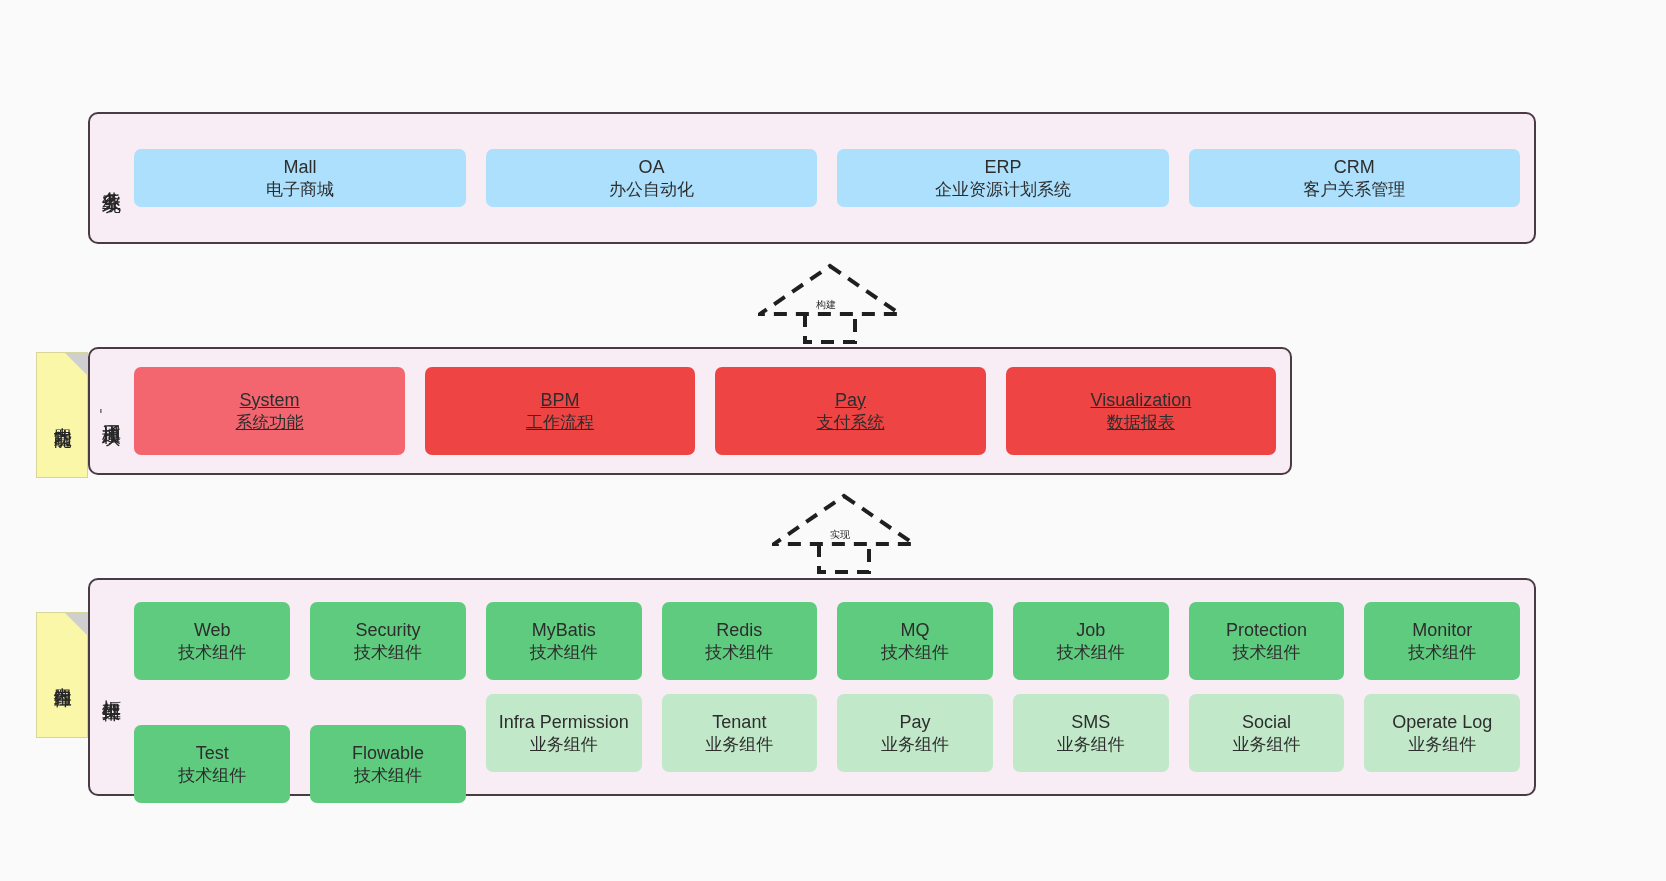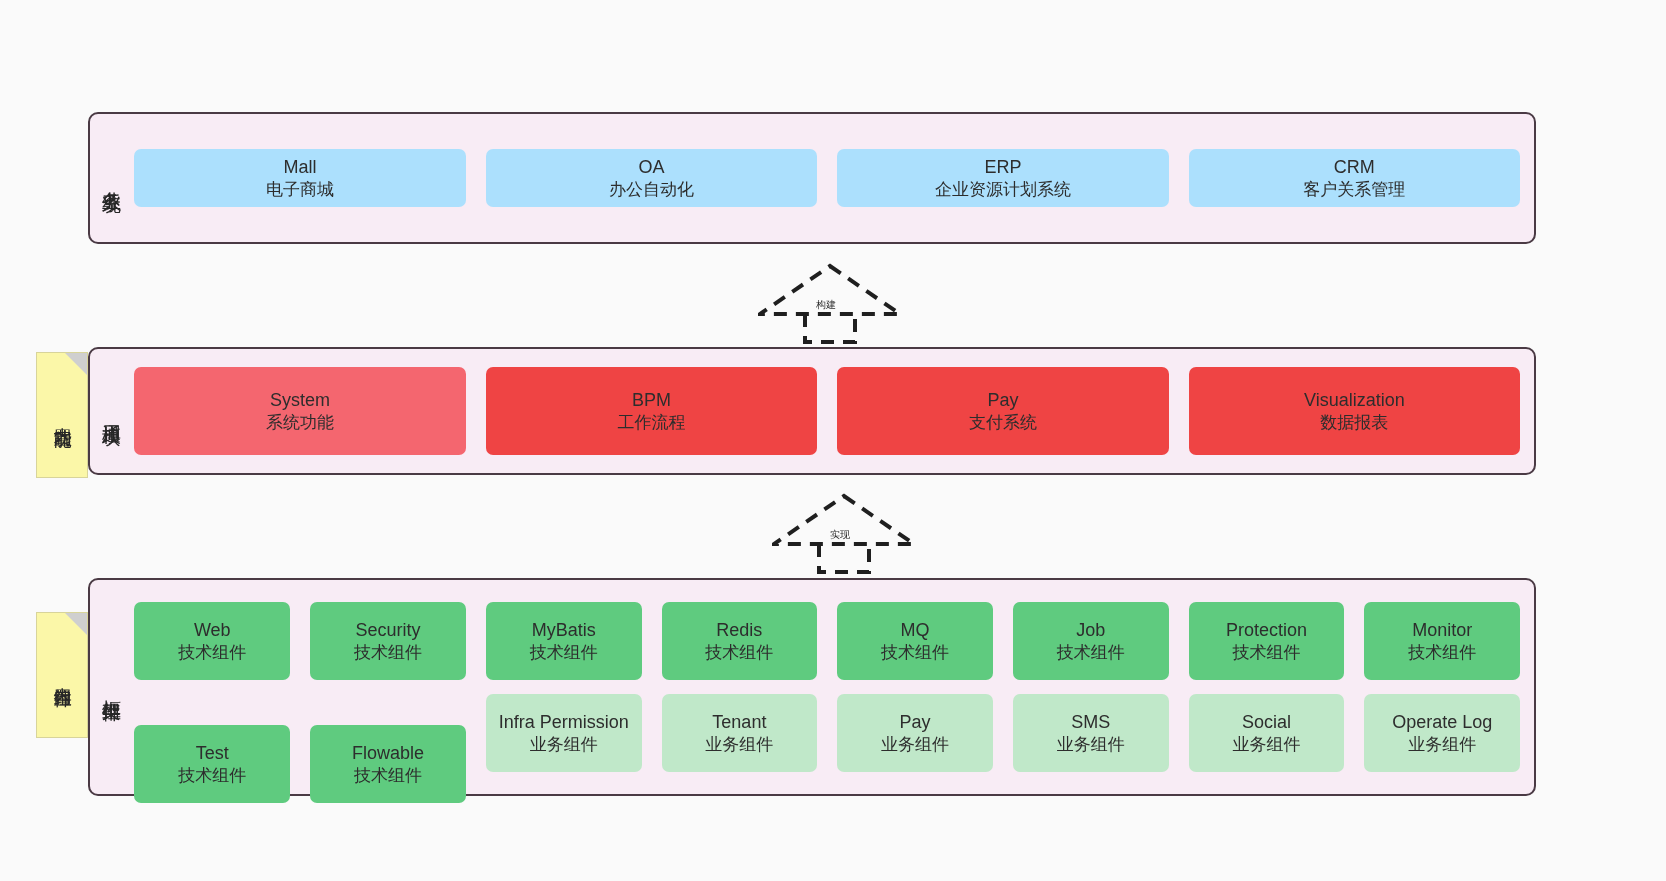--- a/index.html
+++ b/index.html
@@ -166,21 +166,21 @@
     <path d="M47,52 L47,80 L97,80 L97,52" fill="none" stroke="#1f1f1f" stroke-width="4" stroke-dasharray="13 9"></path>
   </svg>
   <span class="arrow-label" style="left:58px; top:36px;">构建</span>
 </div>
 
 <div class="note" style="left:36px; top:352px; width:52px; height:126px;">
   <span class="fold"></span>
   <span class="note-text">内置功能</span>
 </div>
 
-<div class="layer" id="layer-module" style="left:88px; top:347px; width:1448px; height:128px;">
+<div class="layer" id="layer-module" style="left:88px; top:347px; width:1204px; height:128px;text-decoration:underline;">
   <div class="layer-label">通用模块</div>
   <div class="layer-body">
     <div class="row">
       <div class="card red">
         <span class="t-en">System</span>
         <span class="t-cn">系统功能</span>
       </div>
       <div class="card pink">
         <span class="t-en">BPM</span>
         <span class="t-cn">工作流程</span>

